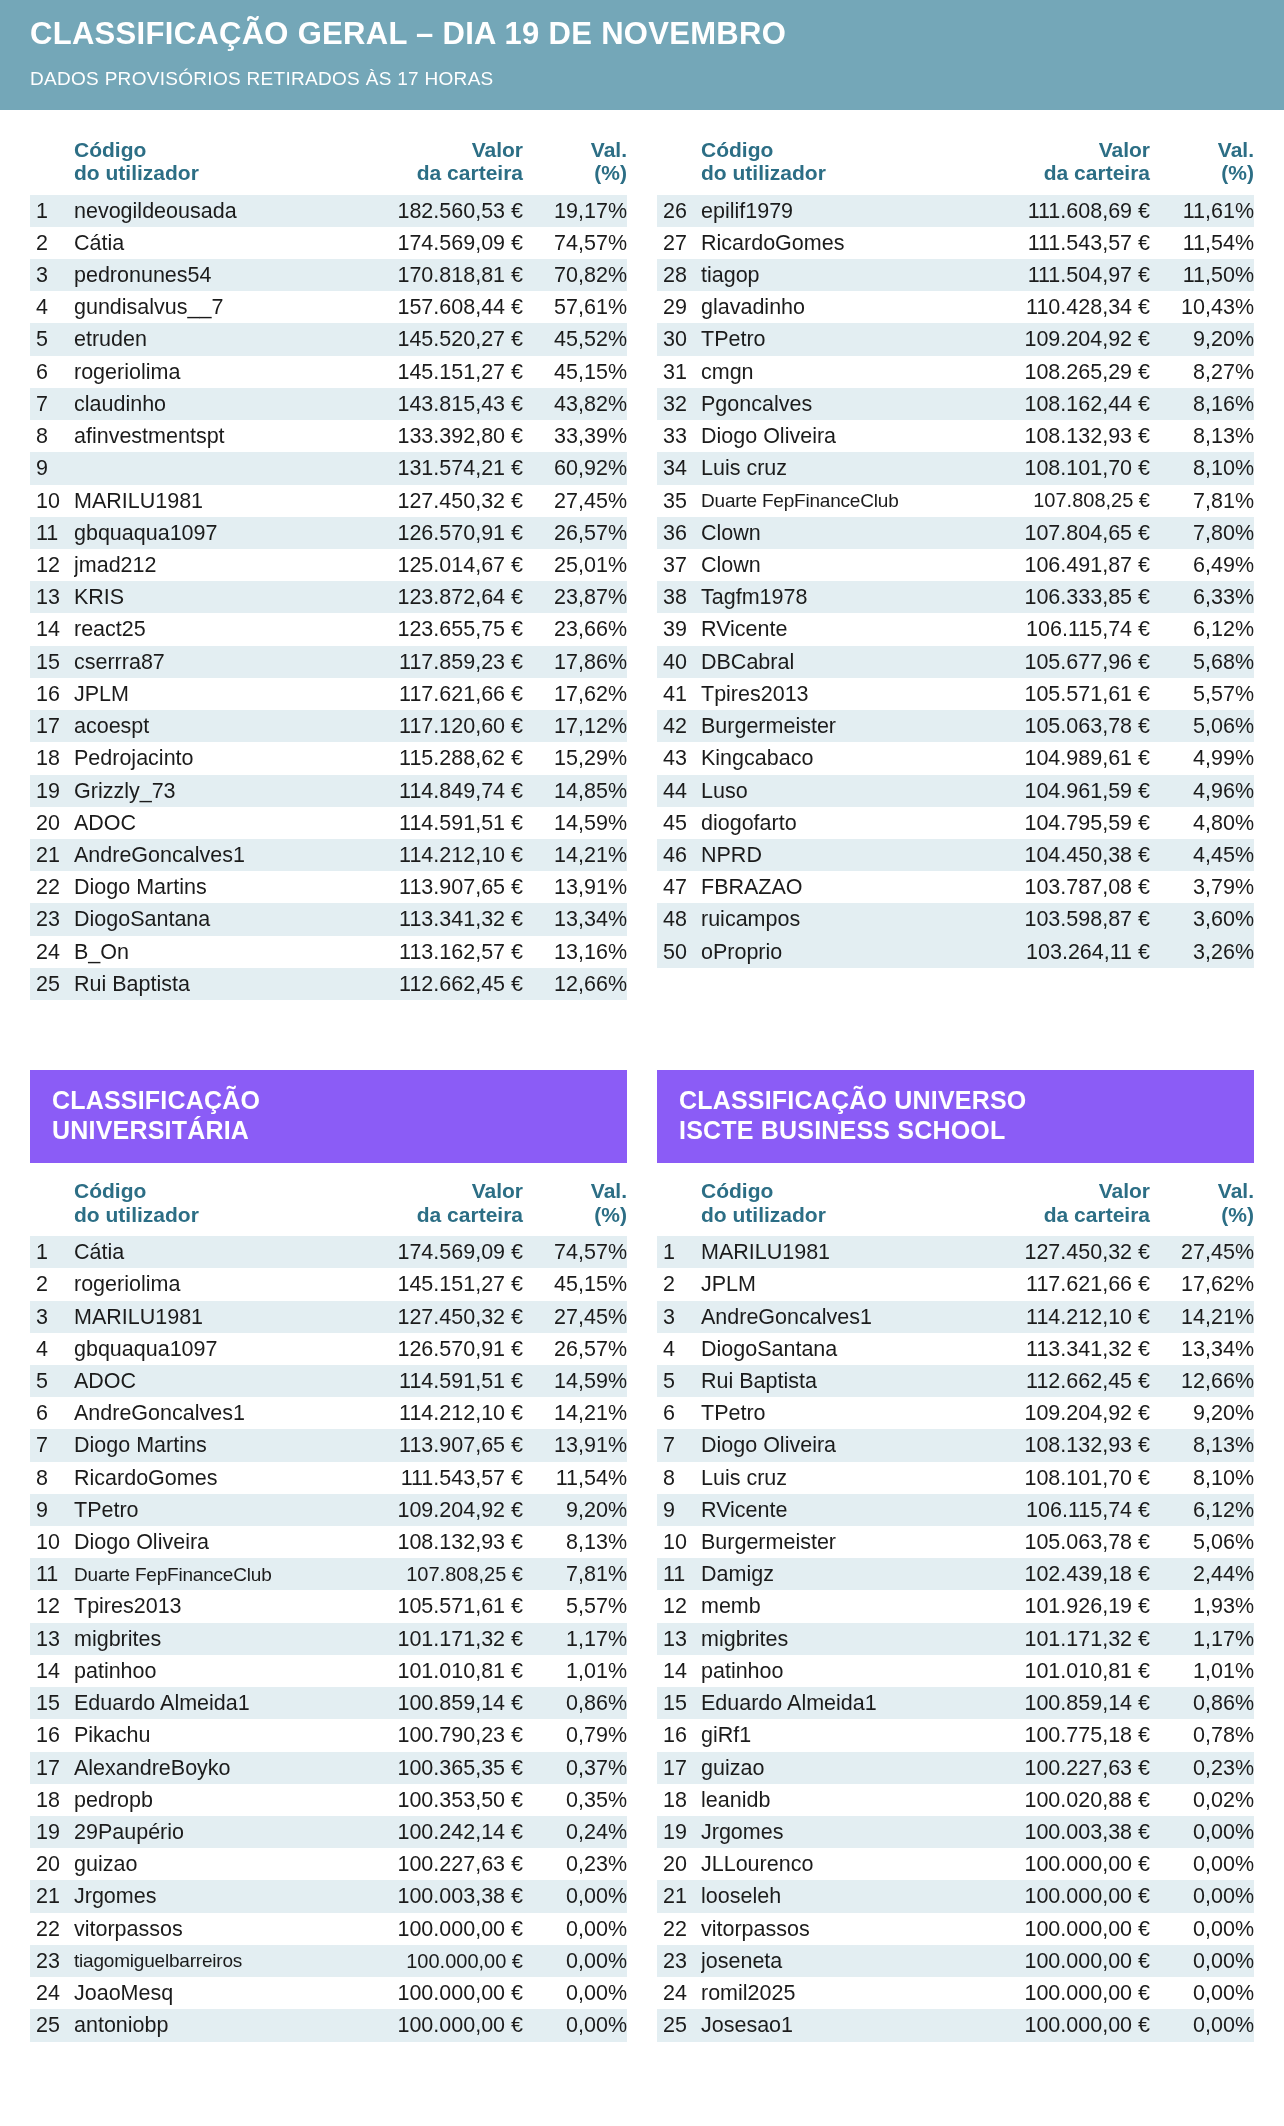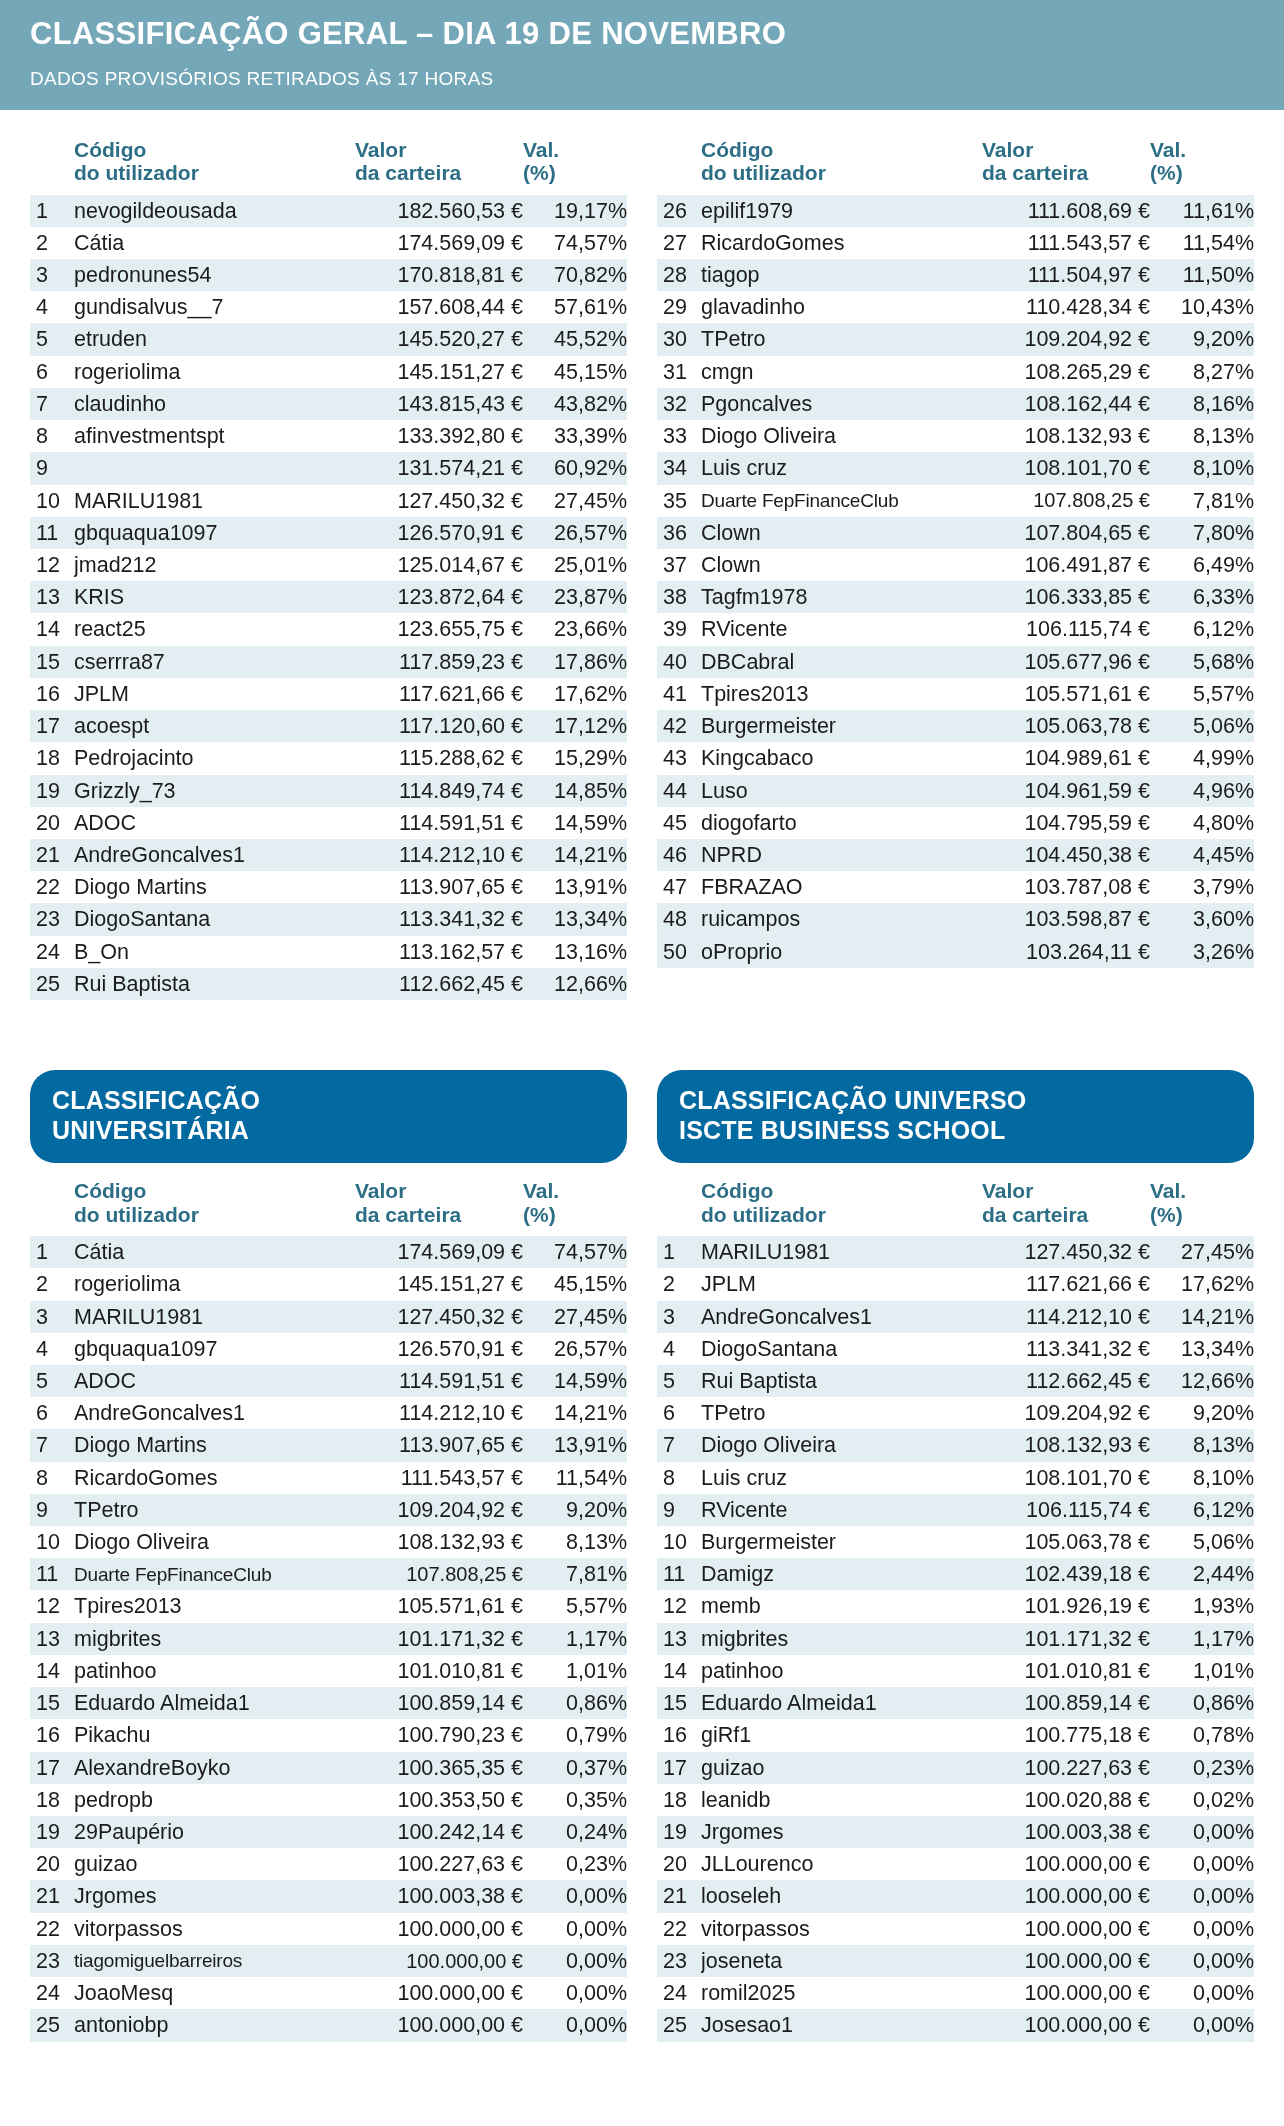--- a/index.html
+++ b/index.html
@@ -65,21 +65,21 @@
   table.rank thead th {
     color: #2c6e85;
     font-size: 21px;
     font-weight: bold;
     text-align: left;
     padding: 16px 0 10px 0;
     line-height: 1.12;
     vertical-align: bottom;
     white-space: pre-line;
   }
-  table.rank thead th.num  { text-align: left; }
+  table.rank thead th.num  { text-align: right; }
   table.rank thead th.blank { }
 
   table.rank tbody td {
     font-size: 21.5px;
     color: #1b1b1b;
     padding: 3px 0 3px 0;
     line-height: 1.22;
     white-space: nowrap;
     overflow: hidden;
   }
@@ -89,33 +89,32 @@
   table.rank tbody td.pct   { text-align: right; }
 
   table.rank tbody tr.odd td { background: #e3eef2; }
   table.rank tbody tr.even td { background: #ffffff; }
 
   td.user.tight { font-size: 19px; letter-spacing: -0.2px; }
   td.val.tight  { font-size: 20px; }
 
   
   .section-banner {
-    background: #0369a1;
+    background: #8b5cf6;
     color: #ffffff;
     padding: 16px 22px 18px 22px;
     margin-top: 46px;
     box-sizing: border-box;
     font-size: 25px;
     font-weight: bold;
     line-height: 1.18;
     text-transform: uppercase;
     letter-spacing: 0.2px;
     white-space: pre-line;
     min-height: 86px;
-    border-radius: 25px;
   }
 </style>
 </head>
 <body>
 
 <div class="page">
 
   <div class="banner">
     <div class="banner-title">CLASSIFICAÇÃO GERAL – DIA 19 DE NOVEMBRO</div>
     <div class="banner-sub">DADOS PROVISÓRIOS RETIRADOS ÀS 17 HORAS</div>

